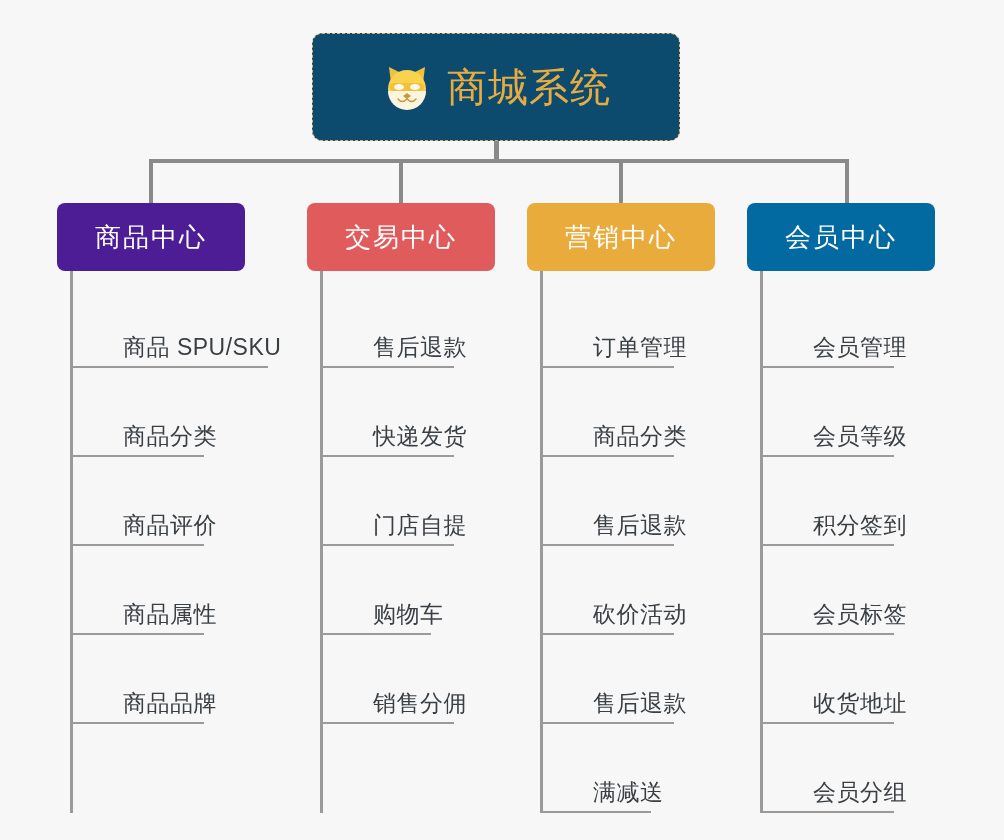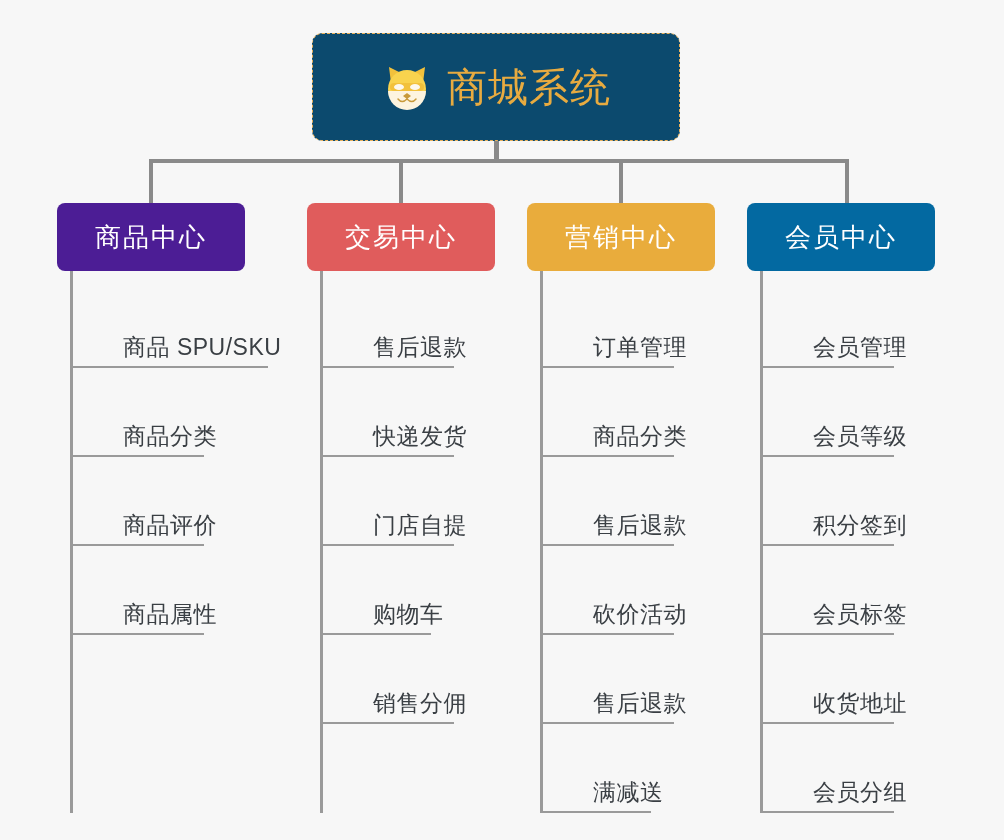--- a/index.html
+++ b/index.html
@@ -190,20 +190,26 @@
           <span class="leaf-label">商品评价</span>
           <span class="leaf-underline" style="width: 134px;"></span>
         </div>
       </div>
       <div class="leaf">
         <div class="leaf-inner">
           <span class="leaf-label">商品属性</span>
           <span class="leaf-underline" style="width: 134px;"></span>
         </div>
       </div>
+      <div class="leaf">
+        <div class="leaf-inner">
+          <span class="leaf-label">商品品牌</span>
+          <span class="leaf-underline" style="width: 134px;"></span>
+        </div>
+      </div>
     </div>
   </div>
 
   <div class="column col-2">
     <div class="cat-header" style="background: rgb(224, 92, 92);">
       <span>交易中心</span>
     </div>
     <div class="leaf-stack">
       <div class="spine" style="height: 542px;"></div>
       <div class="leaf">

